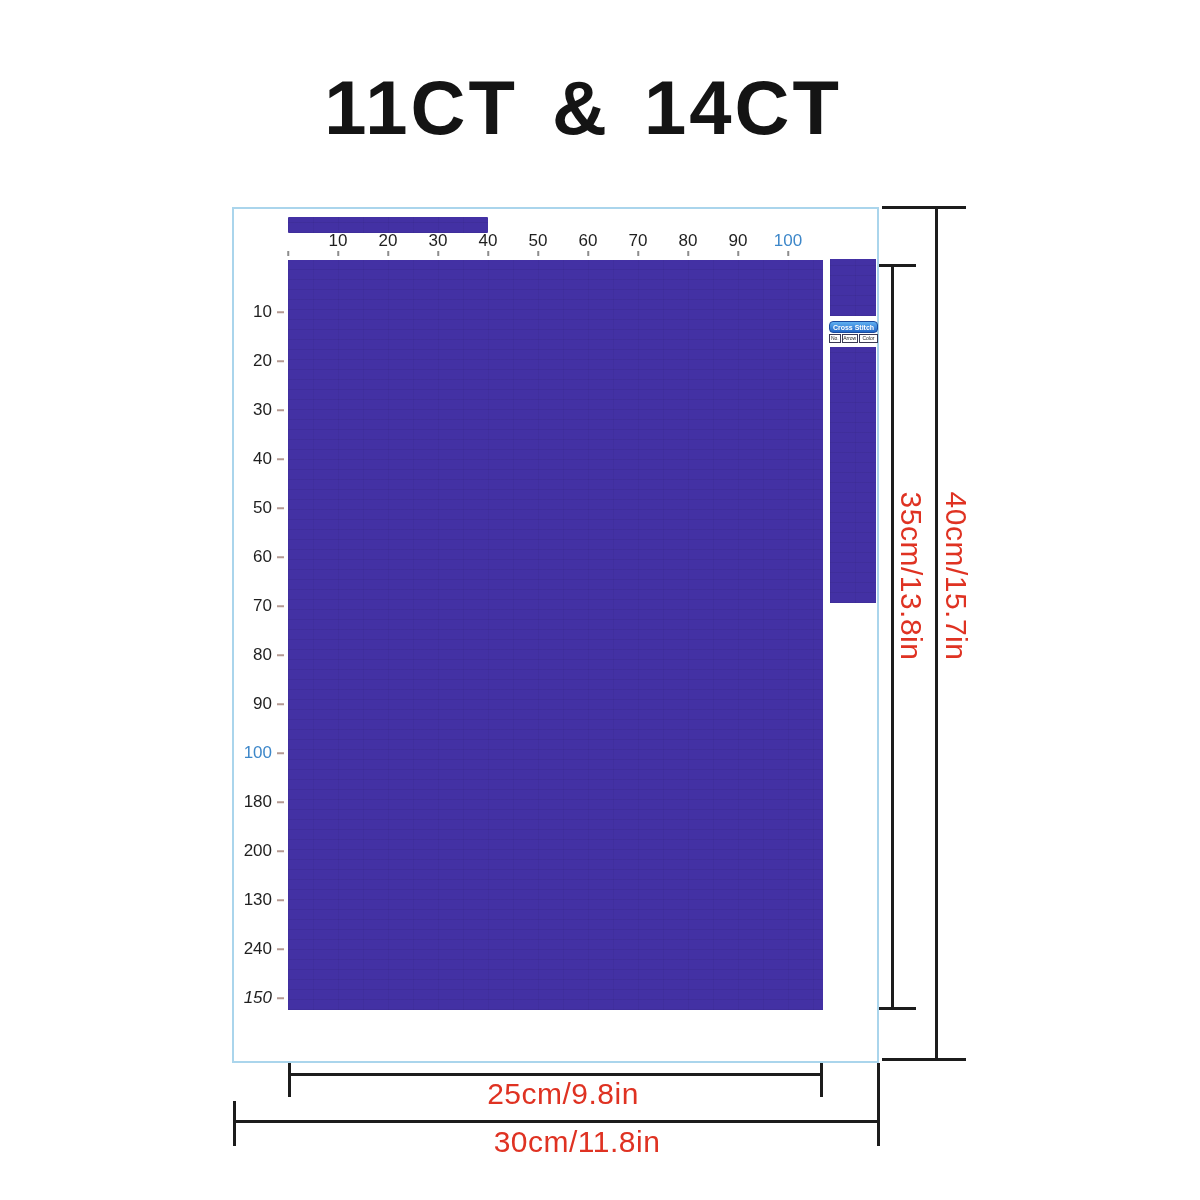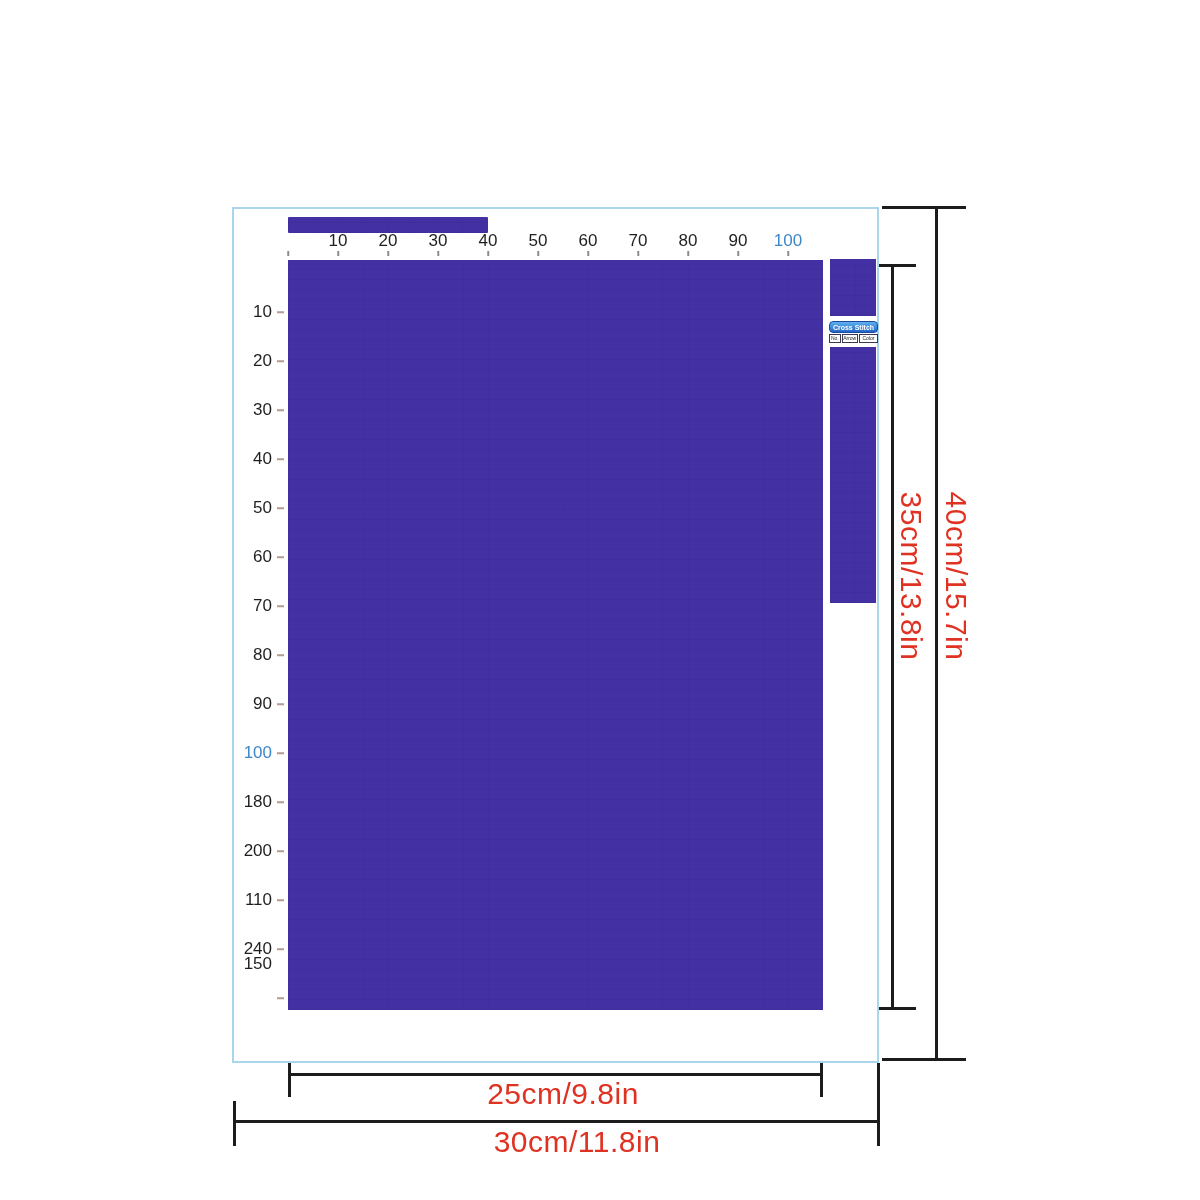--- a/index.html
+++ b/index.html
@@ -71,20 +71,21 @@
     position:absolute;transform:translate(-50%,-50%);
     color:var(--red);font-size:30px;white-space:nowrap;letter-spacing:0.5px;
   }
   .dim-label.vert{transform:translate(-50%,-50%) rotate(90deg);}
 </style>
 </head>
 <body>
 
 <div class="canvas">
 
+  <div class="title">11CT &amp; 14CT</div>
 
   <div class="outer-box"></div>
 
   <div class="abs fabric top-bar"></div>
   <div class="abs fabric main-rect"></div>
   <div class="abs fabric strip-1"></div>
   <div class="abs fabric strip-2"></div>
 
   <div class="ruler" id="h-ruler">
       <span class="h-num" style="left: 338px;">10</span>
@@ -127,25 +128,25 @@
       <span class="v-num" style="top: 655px;">80</span>
       <span class="v-tick" style="top: 655px;"></span>
       <span class="v-num" style="top: 704px;">90</span>
       <span class="v-tick" style="top: 704px;"></span>
       <span class="v-num accent" style="top: 753px;">100</span>
       <span class="v-tick" style="top: 753px;"></span>
       <span class="v-num" style="top: 802px;">180</span>
       <span class="v-tick" style="top: 802px;"></span>
       <span class="v-num" style="top: 851px;">200</span>
       <span class="v-tick" style="top: 851px;"></span>
-      <span class="v-num" style="top: 900px;">110</span>
+      <span class="v-num" style="top: 900px;">130</span>
       <span class="v-tick" style="top: 900px;"></span>
       <span class="v-num" style="top: 949px;">240</span>
       <span class="v-tick" style="top: 949px;"></span>
-      <span class="v-num" style="top: 964px;">150</span>
+      <span class="v-num" style="top: 998px; font-style: italic;">150</span>
       <span class="v-tick" style="top: 998px;"></span>
     </div>
 
   <div class="legend">
     <div class="legend-header">Cross Stitch</div>
     <div class="legend-cells">
       <span>No.</span>
       <span>Arrow</span>
       <span>Color</span>
     </div>

